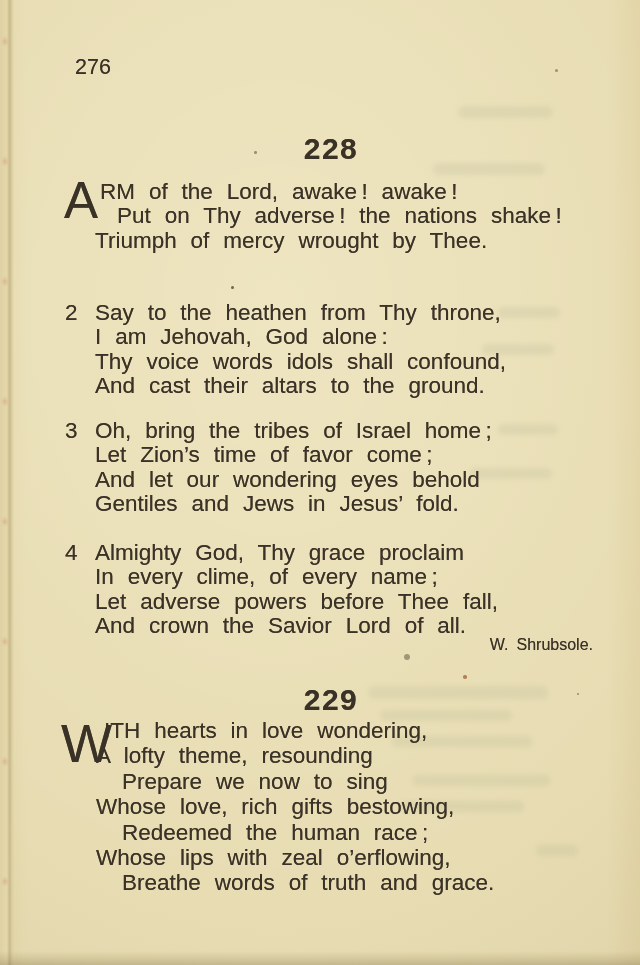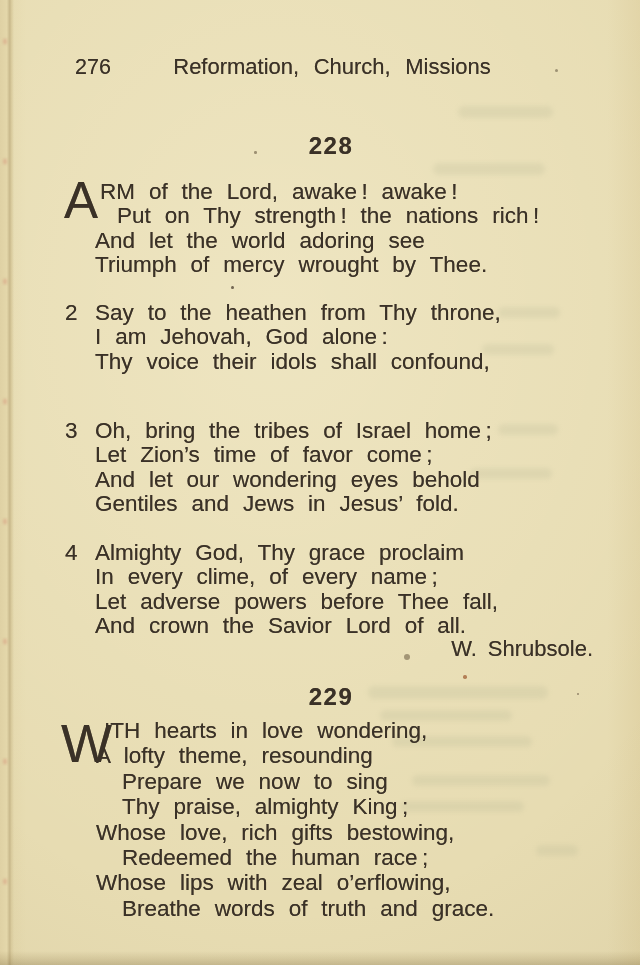--- a/index.html
+++ b/index.html
@@ -28,41 +28,41 @@
     position:absolute;left:0;bottom:0;width:100%;height:14px;
     background:linear-gradient(180deg, rgba(115,92,44,0) 0%, rgba(115,92,44,.14) 55%, rgba(100,80,40,.26) 100%);
   }
   .right-shade{
     position:absolute;right:0;top:0;width:16px;height:100%;
     background:linear-gradient(270deg, rgba(118,95,48,.12) 0%, rgba(118,95,48,0) 100%);
   }
   
   .folio{position:absolute;left:75px;top:55px;font-size:21.5px;}
   .section-title{position:absolute;left:332px;top:54px;transform:translateX(-50%);font-size:22px;word-spacing:.38em;white-space:nowrap;}
-  .hymn-number{position:absolute;left:331px;transform:translateX(-50%);font-size:24px;font-weight:700;letter-spacing:1.5px;}
+  .hymn-number{position:absolute;left:331px;transform:translateX(-50%);font-size:30px;font-weight:700;letter-spacing:1.5px;}
   #h228-number{top:132px;}
   #h229-number{top:683px;}
   .stanza{position:absolute;left:67px;font-size:22.5px;line-height:24.4px;word-spacing:.34em;}
   .stanza .line{white-space:nowrap;}
   .stanza .num{position:absolute;left:-2px;top:0;}
   #st1{top:180px;}
   #st2{top:301px;}
   #st3{top:419px;}
   #st4{top:541px;}
   #st229{top:718px;line-height:25.4px;}
   .pl-first228{padding-left:33px;}
   .pl-second228{padding-left:50px;}
   .flush{padding-left:28px;}
   .pl-first229{padding-left:37px;}
   .ind229{padding-left:55px;}
   .flush229{padding-left:29px;}
   .dropcap{position:absolute;font-weight:400;}
   .dropcap-a{left:-3px;top:1px;font-size:51px;line-height:40px;}
   .dropcap-w{left:-6px;top:4px;font-size:54px;line-height:42px;}
-  .author{position:absolute;right:67px;top:636px;font-size:22px;word-spacing:.25em;white-space:nowrap;}
+  .author{position:absolute;right:67px;top:636px;font-size:16px;word-spacing:.25em;white-space:nowrap;}
   
   .ghost{position:absolute;background:#b4b591;opacity:.22;filter:blur(2.6px);border-radius:6px;}
   .speck{position:absolute;border-radius:50%;}
 </style>
 </head>
 <body>
 
 <div class="page">
 
   <div class="gutter"></div>
@@ -81,37 +81,36 @@
   <div class="ghost" style="left:536px;top:845px;width:42px;height:11px;"></div>
 
   <div class="speck" style="left:555px;top:69px;width:3px;height:3px;background:#6b5f48;opacity:.6;"></div>
   <div class="speck" style="left:254px;top:151px;width:2.5px;height:2.5px;background:#7c6d52;opacity:.7;"></div>
   <div class="speck" style="left:231px;top:286px;width:2.5px;height:3px;background:#55483a;opacity:.8;"></div>
   <div class="speck" style="left:404px;top:654px;width:6px;height:6px;background:#6a5a40;opacity:.55;filter:blur(.6px);"></div>
   <div class="speck" style="left:463px;top:675px;width:3.5px;height:3.5px;background:#a5673f;opacity:.8;"></div>
   <div class="speck" style="left:577px;top:693px;width:2px;height:2px;background:#70604a;opacity:.7;"></div>
 
   <span class="folio">276</span>
-  <span class="section-title">Reformation, Church, Missions</span>
 
   <div class="hymn-number" id="h228-number">228</div>
 
   <div class="stanza" id="st1">
     <span class="dropcap dropcap-a">A</span>
     <div class="line pl-first228">RM of the Lord, awake ! awake !</div>
-    <div class="line pl-second228">Put on Thy strength ! the nations rich !</div>
-    <div class="line flush">And let the world adoring see</div>
+    <div class="line pl-second228">Put on Thy adverse ! the nations shake !</div>
     <div class="line flush">Triumph of mercy wrought by Thee.</div>
   </div>
 
   <div class="stanza" id="st2">
     <span class="num">2</span>
     <div class="line flush">Say to the heathen from Thy throne,</div>
     <div class="line flush">I am Jehovah, God alone :</div>
-    <div class="line flush">Thy voice their idols shall confound,</div>
+    <div class="line flush">Thy voice words idols shall confound,</div>
+    <div class="line flush">And cast their altars to the ground.</div>
   </div>
 
   <div class="stanza" id="st3">
     <span class="num">3</span>
     <div class="line flush">Oh, bring the tribes of Israel home ;</div>
     <div class="line flush">Let Zion’s time of favor come ;</div>
     <div class="line flush">And let our wondering eyes behold</div>
     <div class="line flush">Gentiles and Jews in Jesus’ fold.</div>
   </div>
 
@@ -125,21 +124,20 @@
 
   <div class="author">W. Shrubsole.</div>
 
   <div class="hymn-number" id="h229-number">229</div>
 
   <div class="stanza" id="st229">
     <span class="dropcap dropcap-w">W</span>
     <div class="line pl-first229">ITH hearts in love wondering,</div>
     <div class="line flush229">A lofty theme, resounding</div>
     <div class="line ind229">Prepare we now to sing</div>
-    <div class="line ind229">Thy praise, almighty King ;</div>
     <div class="line flush229">Whose love, rich gifts bestowing,</div>
     <div class="line ind229">Redeemed the human race ;</div>
     <div class="line flush229">Whose lips with zeal o’erflowing,</div>
     <div class="line ind229">Breathe words of truth and grace.</div>
   </div>
 
   <div class="right-shade"></div>
   <div class="bottom-shade"></div>
 </div>
 

